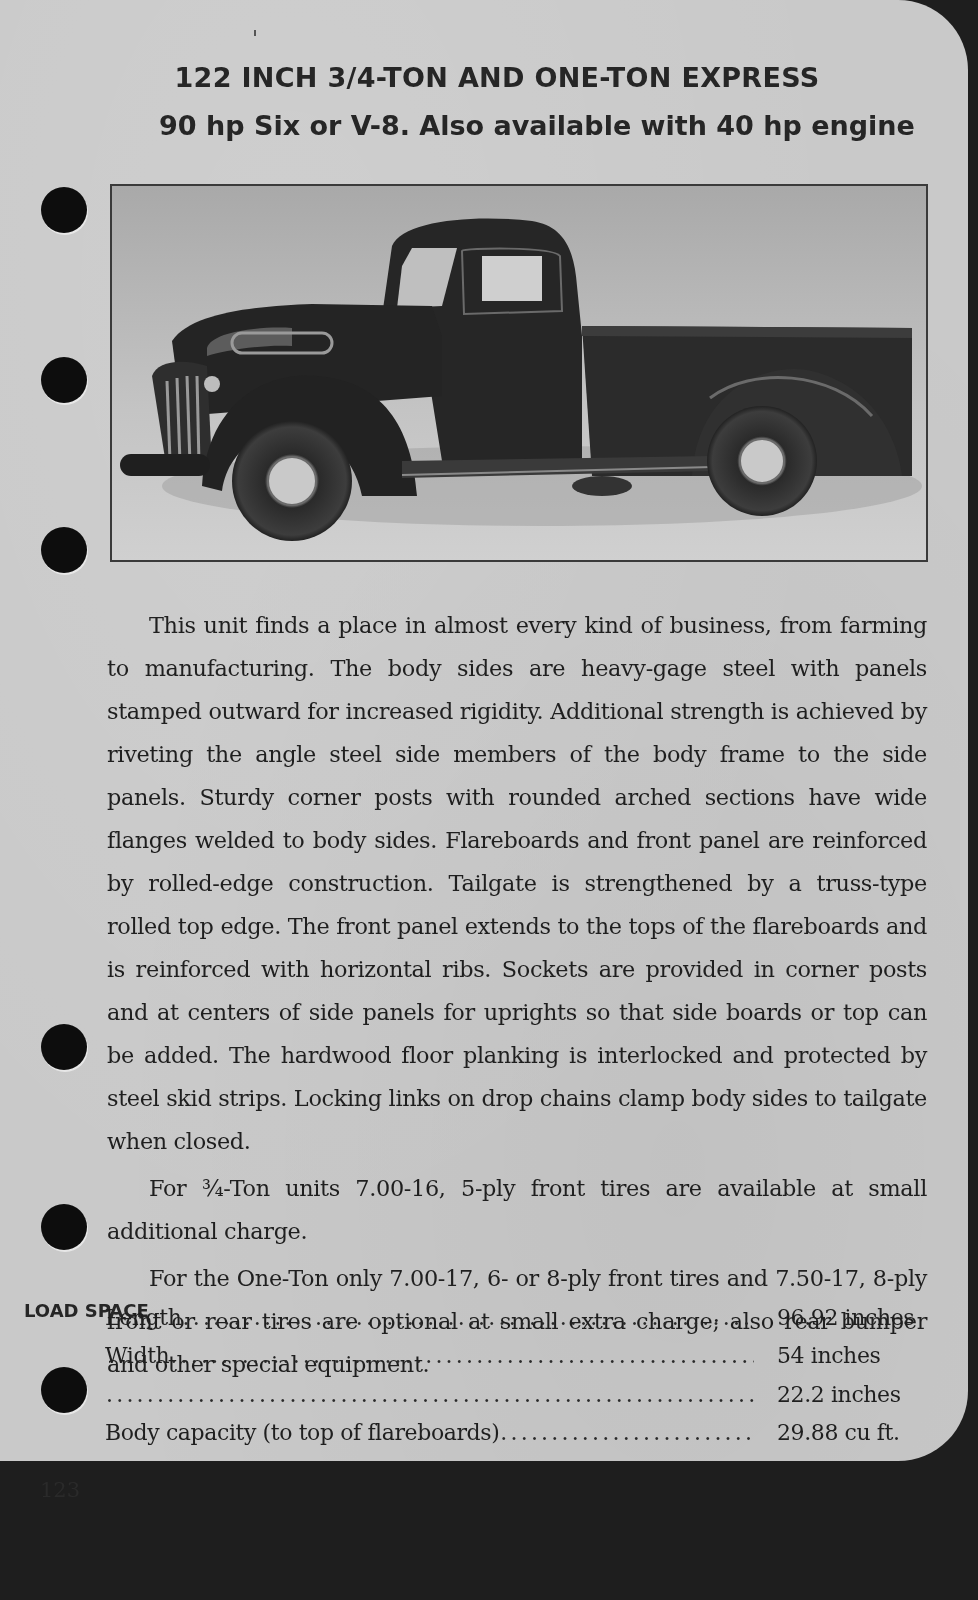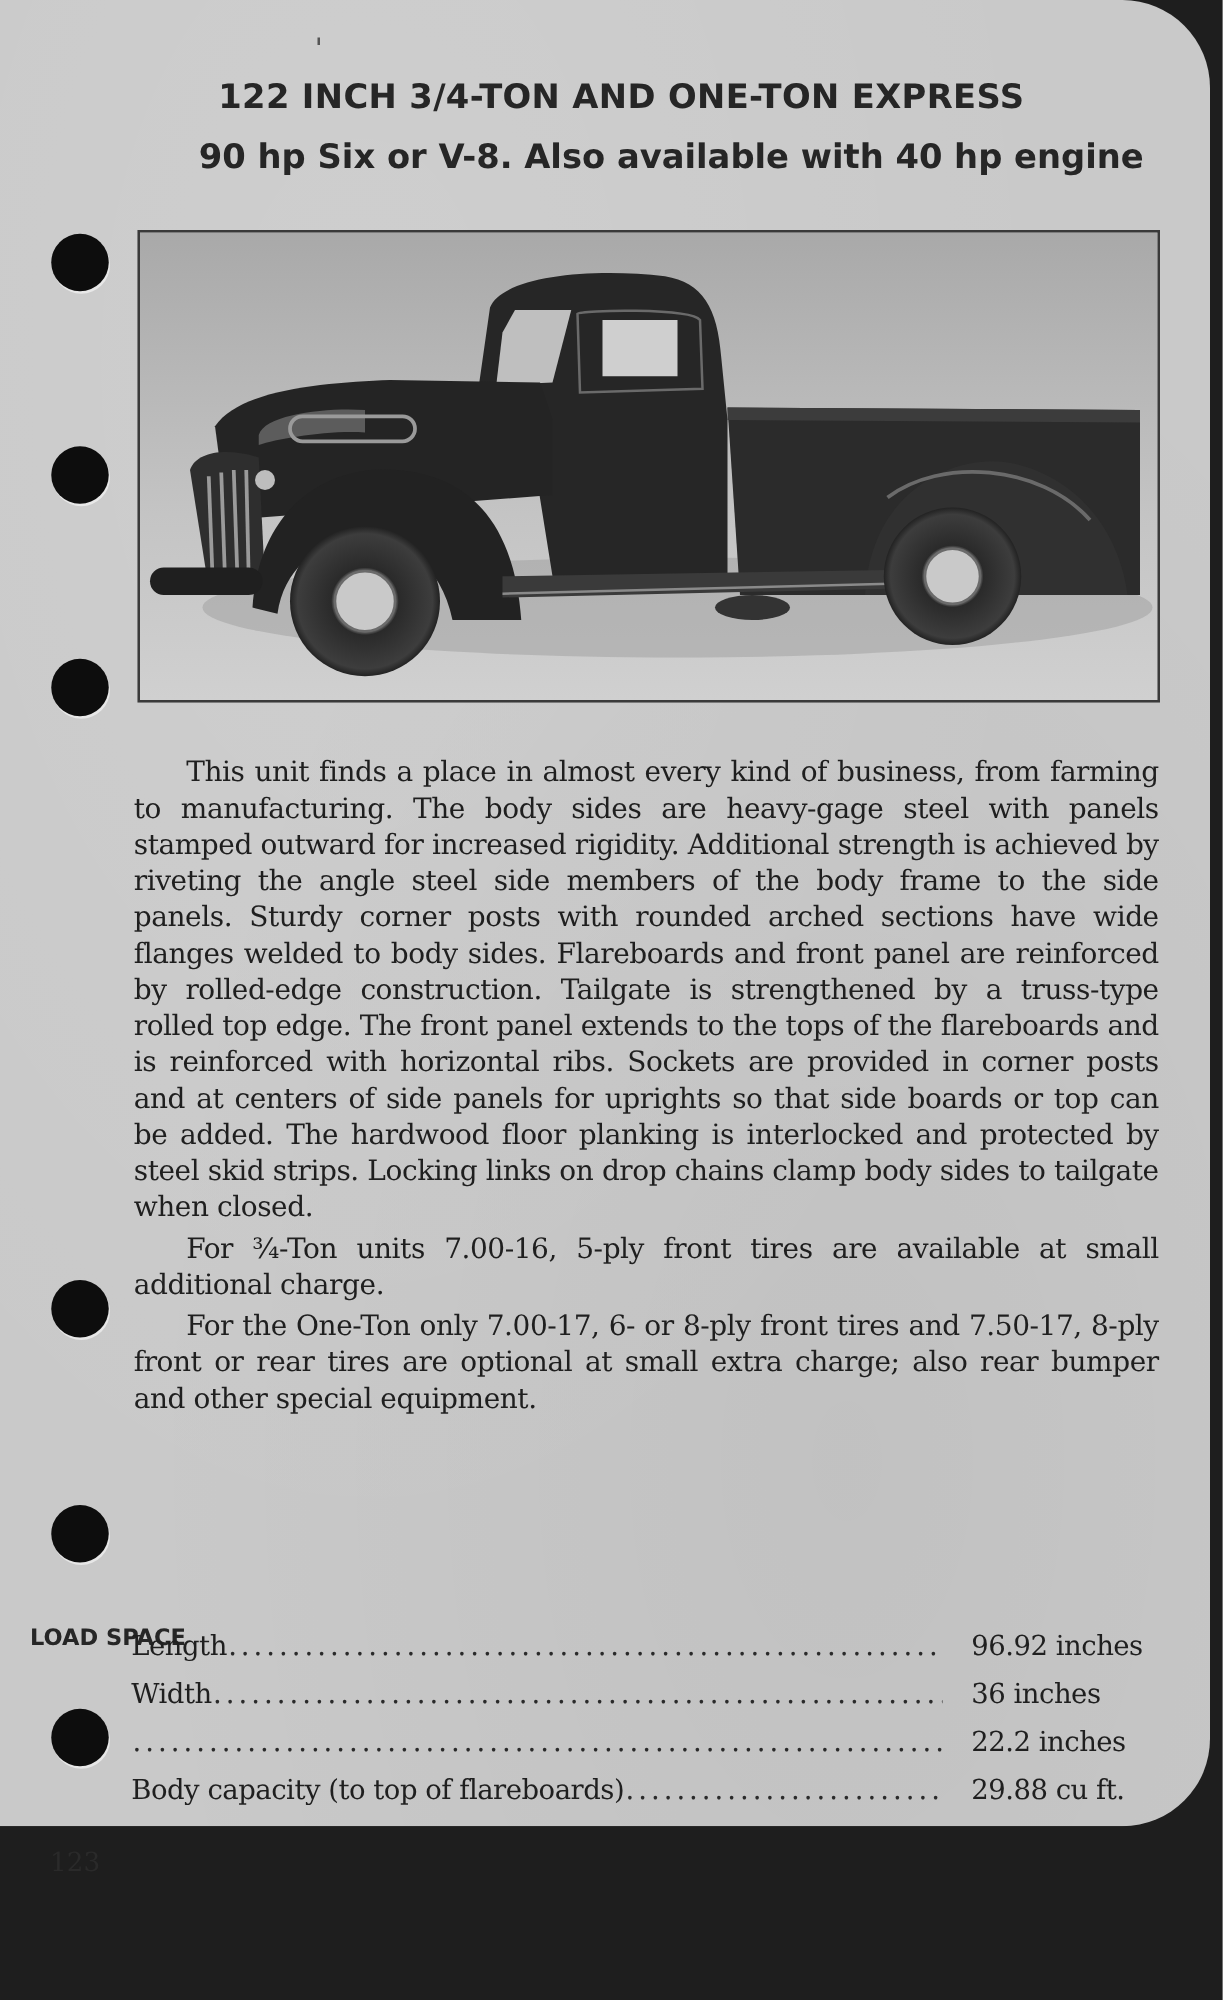--- a/index.html
+++ b/index.html
@@ -32,21 +32,21 @@
   .t1 { top:62px; font-size:27px; letter-spacing:0.3px; padding-left:8px; }
   .t2 { top:110px; font-size:27px; padding-left:48px; }
   .photo-frame {
     position:absolute; left:110px; top:184px; width:814px; height:374px;
     border:2px solid #3a3a3a; background:#b4b4b4;
     overflow:hidden;
   }
   .photo-frame svg { display:block; }
   .body-text {
     position:absolute; left:107px; top:604px; width:820px;
-    font-size:22.4px; line-height:29px; color:#1f1f1f;
+    font-size:22.4px; line-height:43px; color:#1f1f1f;
     text-align:justify;
     font-family:"DejaVu Serif", serif;
     letter-spacing:-0.35px;
   }
   .body-text p { margin:0; text-indent:42px; }
   .body-text p + p { margin-top:4px; }
   .section-head {
     position:absolute; left:0; width:978px; top:1300px; text-align:left;
     font-family:"DejaVu Sans", sans-serif; font-weight:bold; font-size:18px;
     color:#262626; padding-left:24px; box-sizing:border-box;
@@ -154,21 +154,21 @@
 
   <div class="spec-list">
     <div class="spec-row">
       <span class="spec-label">Length</span>
       <span class="leader">..................................................................................................</span>
       <span class="spec-value">96.92 inches</span>
     </div>
     <div class="spec-row">
       <span class="spec-label">Width</span>
       <span class="leader">..................................................................................................</span>
-      <span class="spec-value">36 inches</span>
+      <span class="spec-value">54 inches</span>
     </div>
     <div class="spec-row">
       <span class="leader">..................................................................................................</span>
       <span class="spec-value">22.2 inches</span>
     </div>
     <div class="spec-row">
       <span class="spec-label">Body capacity (to top of flareboards)</span>
       <span class="leader">..................................................................................................</span>
       <span class="spec-value">29.88 cu ft.</span>
     </div>

